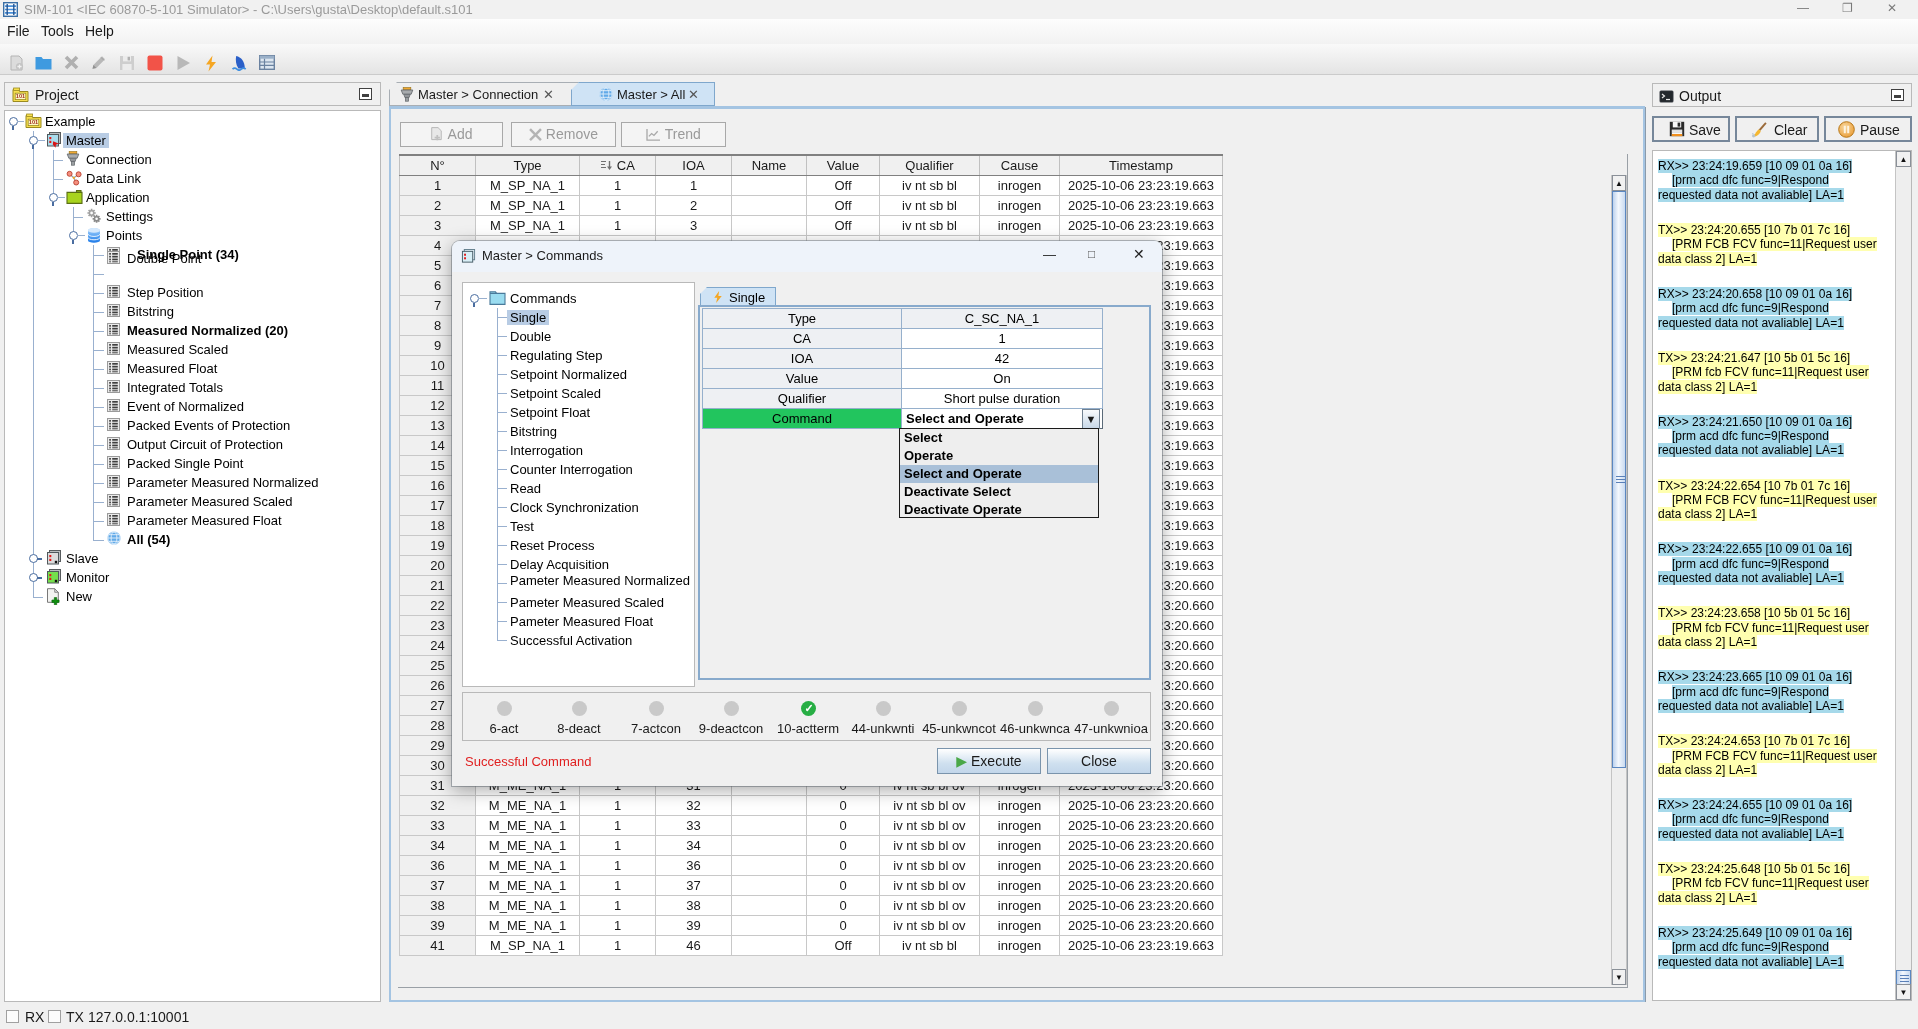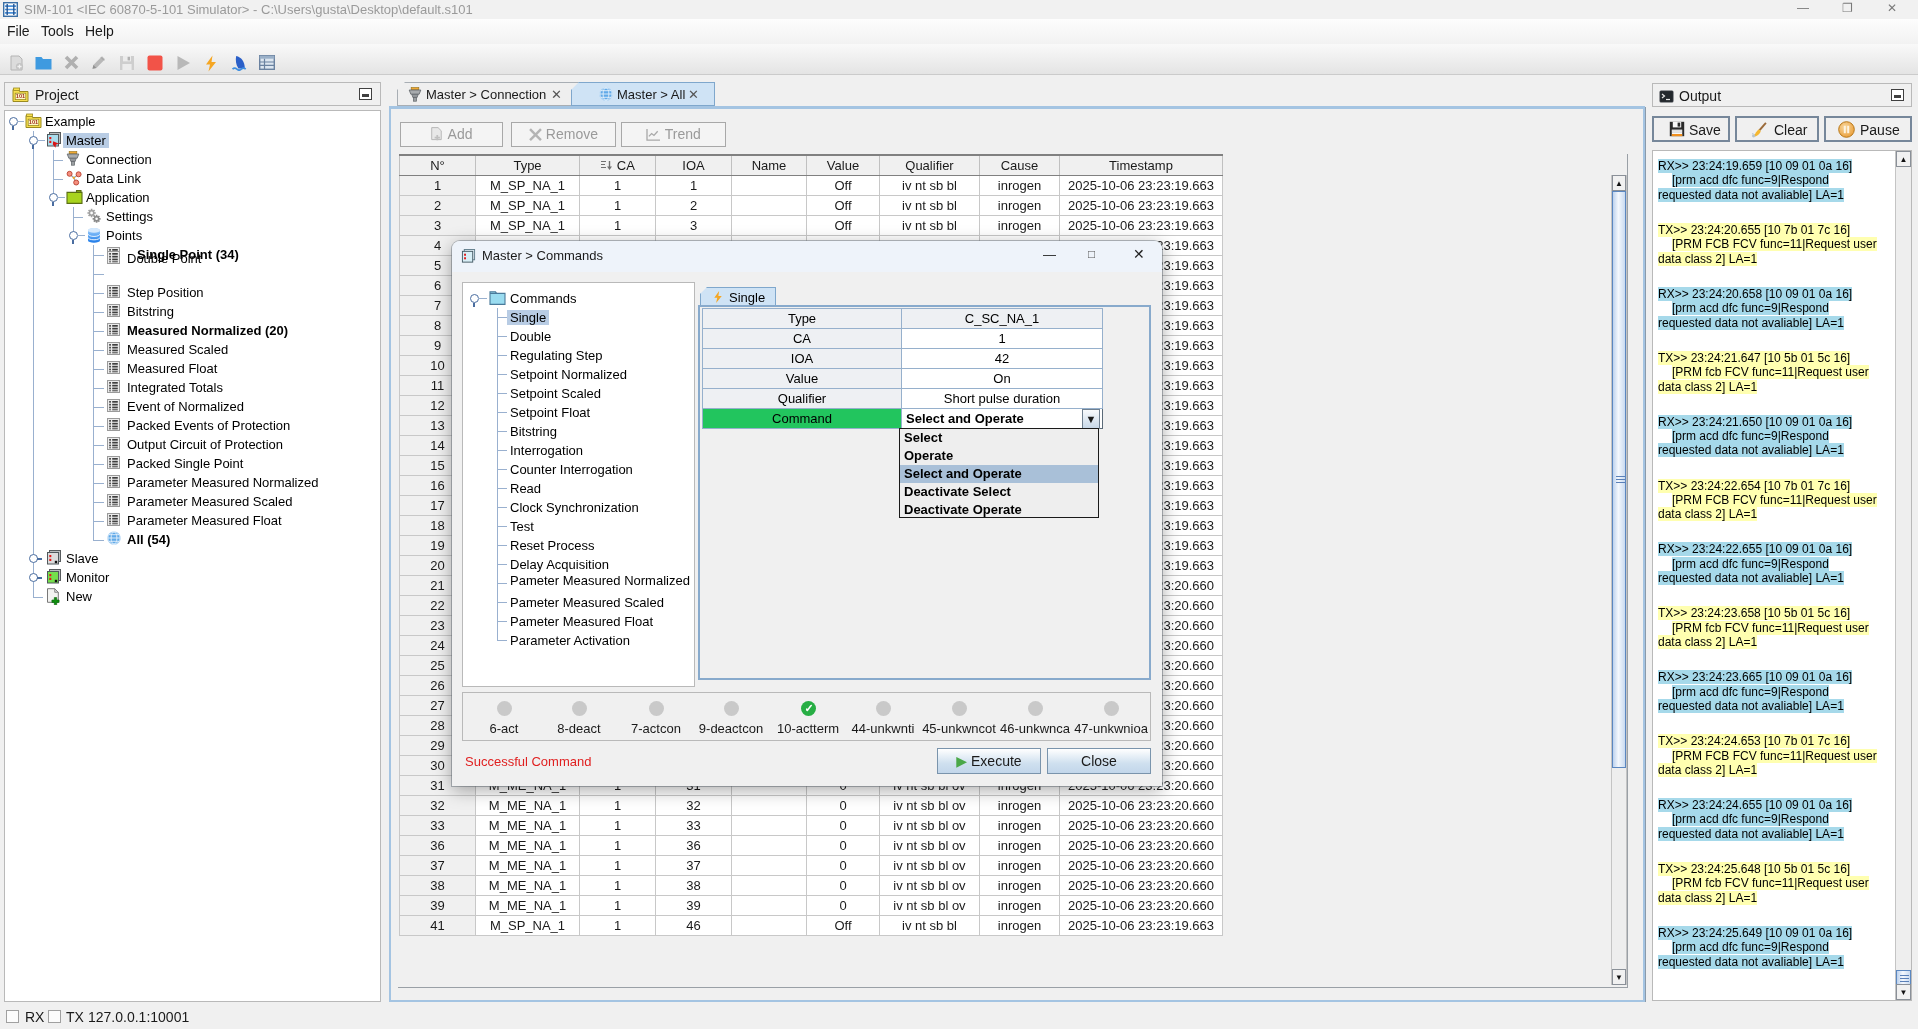--- a/index.html
+++ b/index.html
@@ -562,21 +562,21 @@
 <div class="ticon" style="left:41px"><svg width="15" height="17" viewBox="0 0 15 17">
           <path d="M1.5 0.7 h7.2 l3.6 3.6 v10 h-10.8 z" fill="#f4f4f2" stroke="#787878" stroke-width="1"></path>
           <path d="M8.7 0.7 l0 3.6 3.6 0 z" fill="#d8d8d8" stroke="#787878" stroke-width="0.8"></path>
           <path d="M8.3 9.6 h2.4 v2.4 h2.4 v2.4 h-2.4 v2.4 h-2.4 v-2.4 h-2.4 v-2.4 h2.4 z" fill="#109010" stroke="#086008" stroke-width="0.6"></path>
         </svg></div>
 <div class="ttext" style="left:61px">New</div>
 </div>
 </div>
 <div id="centerbody"></div>
 <div id="tabbar">
-  <div class="tab" style="left:8px; width:207px">
+  <div class="tab" style="left:0px; width:207px">
     <span class="ti" style="left:10px"><svg width="14" height="16" viewBox="0 0 14 16">
           <rect x="3.2" y="0.6" width="7.6" height="2.2" fill="#f0a830" stroke="#a07820" stroke-width="0.7"></rect>
           <path d="M1.2 3 h11.6 l-1.6 4.2 h-8.4 z" fill="#a8abae" stroke="#606468" stroke-width="0.8"></path>
           <path d="M3.8 7.4 h6.4 l-1 3 h-4.4 z" fill="#94989c" stroke="#606468" stroke-width="0.7"></path>
           <rect x="5.4" y="10.6" width="3.2" height="3.6" fill="#9b9fa2" stroke="#606468" stroke-width="0.7"></rect>
         </svg></span>
     <span class="tt" style="left:28px">Master &gt; Connection</span>
     <span class="tcx" style="left:153px">✕</span>
   </div>
   <div class="tab active" style="left:182px; width:144px">
@@ -990,20 +990,31 @@
           <td>M_ME_NA_1</td>
           <td>1</td>
           <td>33</td>
           <td></td>
           <td>0</td>
           <td>iv nt sb bl ov</td>
           <td>inrogen</td>
           <td>2025-10-06 23:23:20.660</td>
         </tr>
 <tr>
+          <td>34</td>
+          <td>M_ME_NA_1</td>
+          <td>1</td>
+          <td>34</td>
+          <td></td>
+          <td>0</td>
+          <td>iv nt sb bl ov</td>
+          <td>inrogen</td>
+          <td>2025-10-06 23:23:20.660</td>
+        </tr>
+<tr>
           <td>36</td>
           <td>M_ME_NA_1</td>
           <td>1</td>
           <td>36</td>
           <td></td>
           <td>0</td>
           <td>iv nt sb bl ov</td>
           <td>inrogen</td>
           <td>2025-10-06 23:23:20.660</td>
         </tr>
@@ -1274,21 +1285,21 @@
 <div class="trow" style="top:288px">
         <div class="ttext" style="left:47px">Pameter Measured Normalized</div>
       </div>
 <div class="trow" style="top:310px">
         <div class="ttext" style="left:47px">Pameter Measured Scaled</div>
       </div>
 <div class="trow" style="top:329px">
         <div class="ttext" style="left:47px">Pameter Measured Float</div>
       </div>
 <div class="trow" style="top:348px">
-        <div class="ttext" style="left:47px">Parameter Activation</div>
+        <div class="ttext" style="left:47px">Successful Activation</div>
       </div>
   </div>
   <div id="dlgtab">
     <span style="position:absolute;left:11px;top:2px"><svg width="12" height="14" viewBox="0 0 16 17">
           <path d="M9.5 0.5 L3 9.5 h4 L5.5 16.5 L13 7 h-4.5 z" fill="#f5a623"></path>
         </svg></span>
     <span style="position:absolute;left:28px;top:2px;font-size:13px">Single</span>
   </div>
   <div id="dlgpanel">
     <table id="formtbl">

